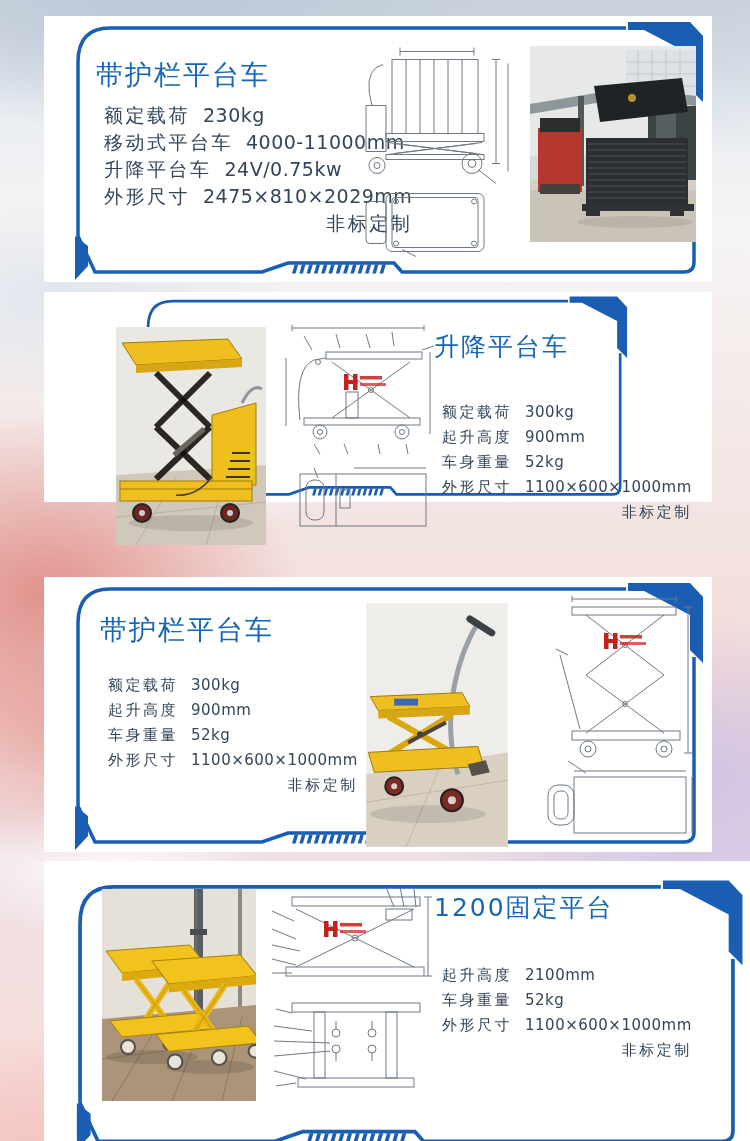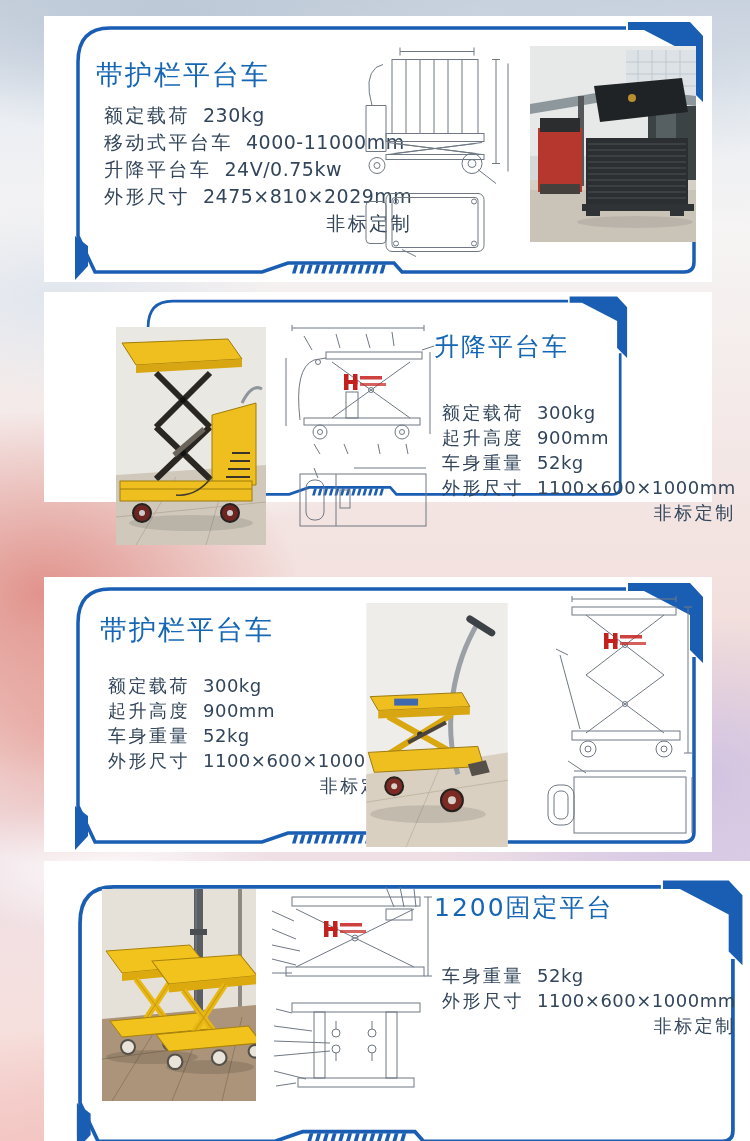--- a/index.html
+++ b/index.html
@@ -26,21 +26,21 @@
   .c3{top:577px;height:275px;}
   .c4{top:861px;height:304px;padding-left:40px;}
   .frame{position:absolute;left:0;top:0;width:100%;height:100%;}
   .title{position:absolute;margin:0;color:var(--title-blue);font-weight:400;letter-spacing:2px;}
   .title span{display:block;}
   .t-big{font-size:27px;line-height:34px;}
   .t-med{font-size:25px;line-height:33px;}
   .specs{position:absolute;color:var(--text-color);font-weight:400;margin-left:8px;}
   .spec-row{white-space:nowrap;}
   .r27 .spec-row{height:27px;line-height:27px;font-size:19px;}
-  .r25 .spec-row{height:25px;line-height:25px;font-size:18px;}
+  .r25 .spec-row{height:25px;line-height:25px;font-size:15px;}
   .lab{letter-spacing:2.5px;margin-right:13px;}
   .val{letter-spacing:.5px;}
   .note{letter-spacing:2.5px;text-align:right;}
   figure{position:absolute;margin:0;}
   figure svg{display:block;width:100%;height:100%;}
   .c1 .drawing{left:312px;top:26px;width:172px;height:218px;}
   .c1 .photo{left:486px;top:30px;width:166px;height:196px;}
   .c1 .title{left:52px;top:42px;}
   .c1 .specs{left:52px;top:86px;}
   .c2 .photo{left:72px;top:34px;width:150px;height:220px;}
@@ -357,20 +357,21 @@
         <path d="M 309 244.5 L 312.59999999999997 244.5 L 310 253.5 L 306.4 253.5 Z" fill="var(--frame-blue)" stroke="none"></path>
         <path d="M 316.3 244.5 L 319.9 244.5 L 317.3 253.5 L 313.7 253.5 Z" fill="var(--frame-blue)" stroke="none"></path>
         <path d="M 323.6 244.5 L 327.2 244.5 L 324.6 253.5 L 321 253.5 Z" fill="var(--frame-blue)" stroke="none"></path>
         <path d="M 330.90000000000003 244.5 L 334.5 244.5 L 331.90000000000003 253.5 L 328.3 253.5 Z" fill="var(--frame-blue)" stroke="none"></path>
         <path d="M 338.20000000000005 244.5 L 341.8 244.5 L 339.20000000000005 253.5 L 335.6 253.5 Z" fill="var(--frame-blue)" stroke="none"></path>
       </svg>
     <h2 class="title t-med">
       <span>1200固定平台</span>
     </h2>
     <div class="specs r25">
+      <div class="spec-row"><span class="lab">起升高度</span><span class="val">2100mm</span></div>
       <div class="spec-row"><span class="lab">车身重量</span><span class="val">52kg</span></div>
       <div class="spec-row"><span class="lab">外形尺寸</span><span class="val">1100×600×1000mm</span></div>
       <div class="spec-row note">非标定制</div>
     </div>
 
     <figure class="photo">
       <svg viewBox="0 0 154 212">
         <defs>
           <g id="cart4">
             <polygon points="0,0 84,-6 100,14 16,22" fill="#f2c31c" stroke="#a8820a"></polygon>

